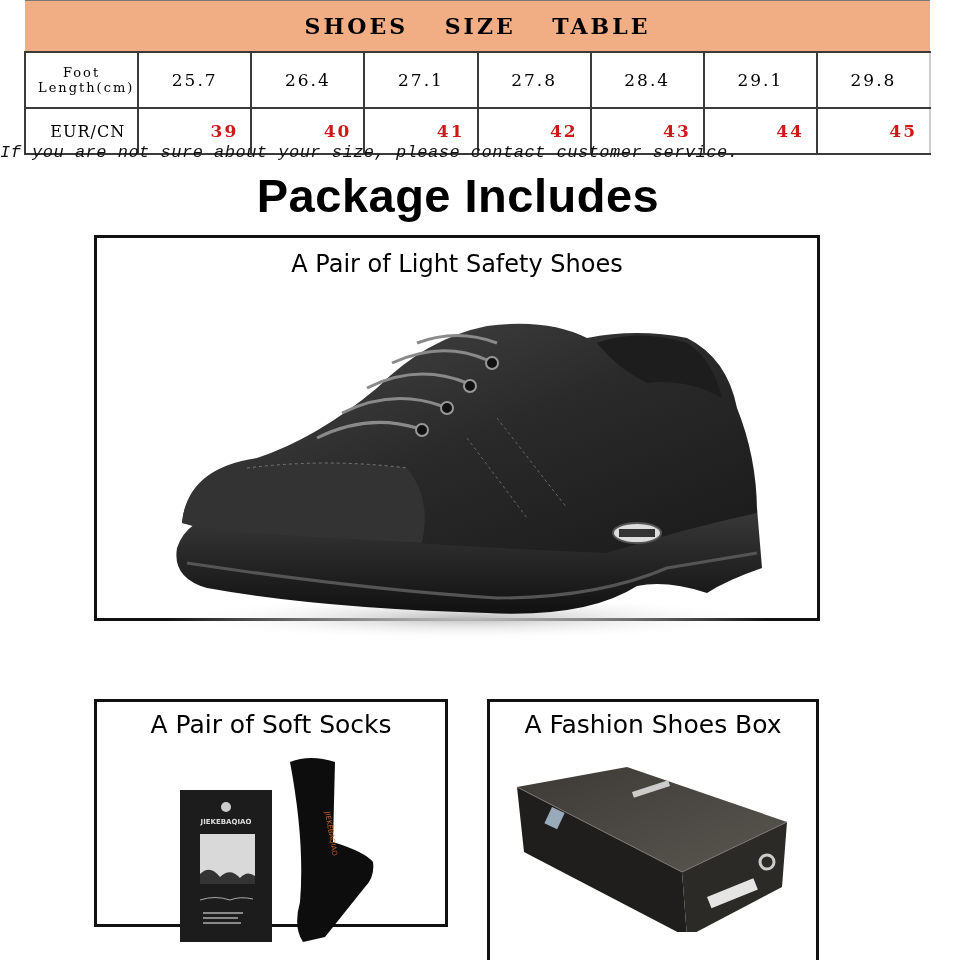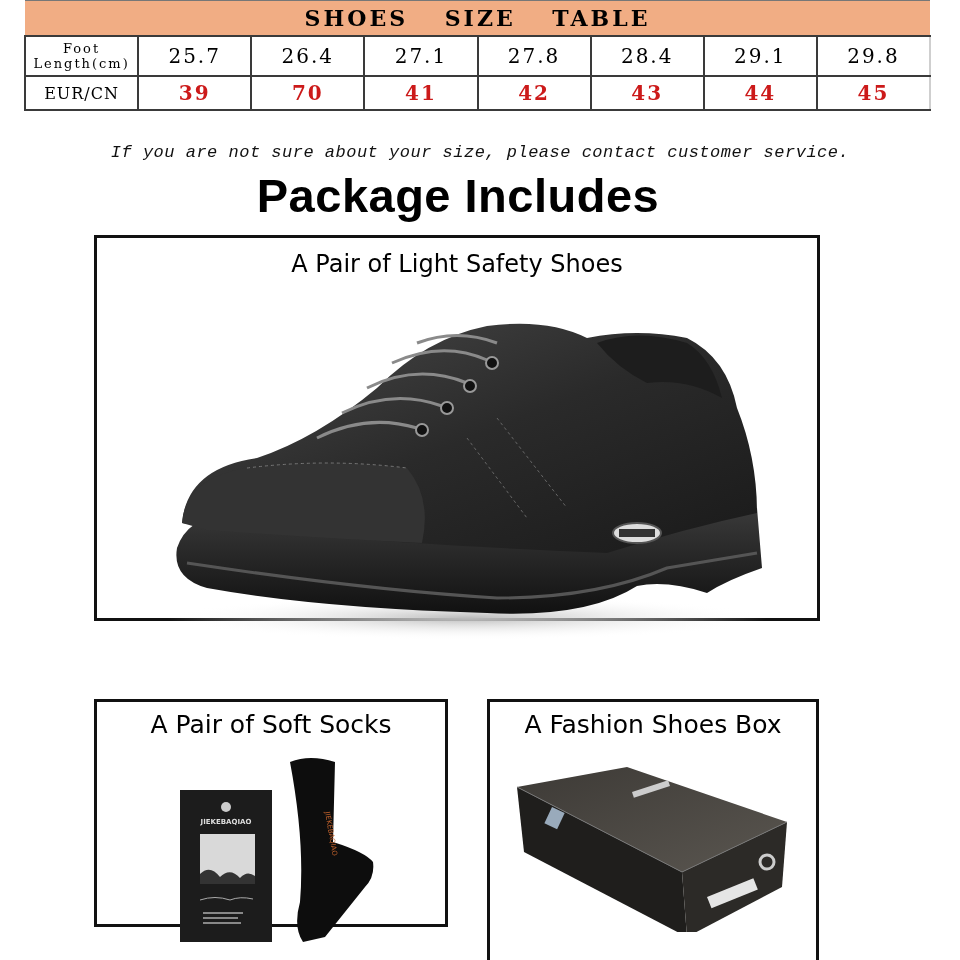--- a/index.html
+++ b/index.html
@@ -7,39 +7,39 @@
     body { position: relative; font-family: "DejaVu Sans", sans-serif; color: #000; }
 
     
     .size-table {
       position: absolute; left: 24px; top: 0; width: 907px;
       border-collapse: collapse; table-layout: fixed;
       font-family: "DejaVu Serif", serif;
     }
     .size-table td, .size-table th {
       border: 2px solid #3a3a3a; text-align: center; vertical-align: middle;
-      padding: 4px;
+      padding: 12px;
       margin-left: 26px;
     }
     .size-table .title-row th {
       background: #f1ad84; height: 30px; font-weight: bold;
       font-size: 22px; letter-spacing: 3px; word-spacing: 26px;
       border-top: 1px solid #777; border-left: none; border-right: none;
     }
     .size-table .row-label { width: 181px; font-size: 16px; letter-spacing: 1px; }
     .size-table .row-label.small { font-size: 13px; line-height: 15px; letter-spacing: 2px; border-radius: 9px; }
-    .size-table .val { font-size: 20px; letter-spacing: 2px; }
+    .size-table .val { font-size: 17px; letter-spacing: 2px; }
     .size-table .val.red { color: #cc1a1a; font-weight: bold; }
     .size-table tr.r1 td { height: 38px; }
-    .size-table tr.r2 td { height: 31px; }
+    .size-table tr.r2 td { height: 31px; text-align: right; }
     .size-table tr.r3 td { height: 33px; }
     .size-table td:last-child { border-right: 2px solid #cfcfcf; }
 
     .note {
-      position: absolute; left: 0; top: 143px; width: 960px; text-align: center;
+      position: absolute; left: 0; top: 143px; width: 960px; 
       font-family: "Liberation Mono", monospace; font-style: italic;
       font-size: 17px; letter-spacing: 0.5px; color: #111;
     }
     .section-title {
       position: absolute; left: 0; top: 168px; width: 916px; text-align: center;
       font-family: "Liberation Sans", sans-serif; font-weight: bold;
       font-size: 47px; letter-spacing: 0.5px;
     }
 
     
@@ -77,21 +77,21 @@
     <td class="val">26.4</td>
     <td class="val">27.1</td>
     <td class="val">27.8</td>
     <td class="val">28.4</td>
     <td class="val">29.1</td>
     <td class="val">29.8</td>
   </tr>
   <tr class="r2">
     <td class="row-label">EUR/CN</td>
     <td class="val red">39</td>
-    <td class="val red">70</td>
+    <td class="val red">40</td>
     <td class="val red">41</td>
     <td class="val red">42</td>
     <td class="val red">43</td>
     <td class="val red">44</td>
     <td class="val red">45</td>
   </tr>
 </tbody>
   </table>
 
 <div class="note">If you are not sure about your size, please contact customer service.</div>

